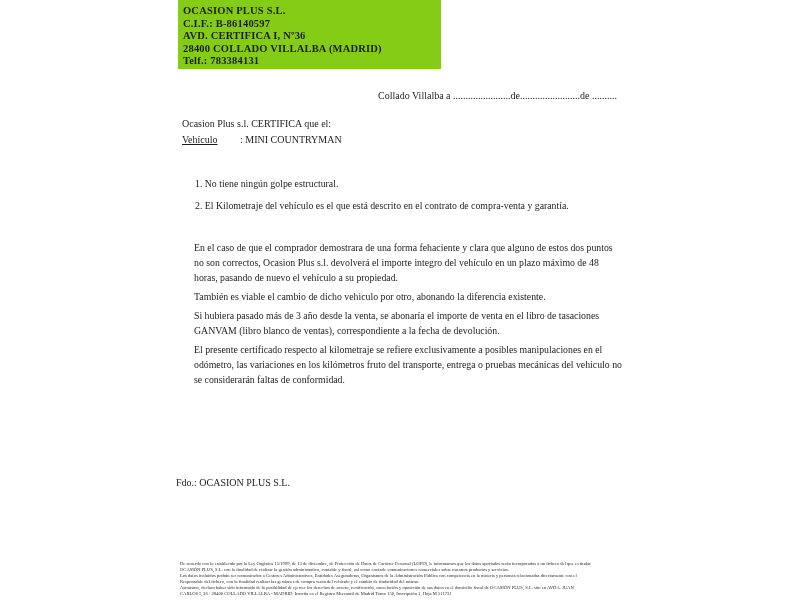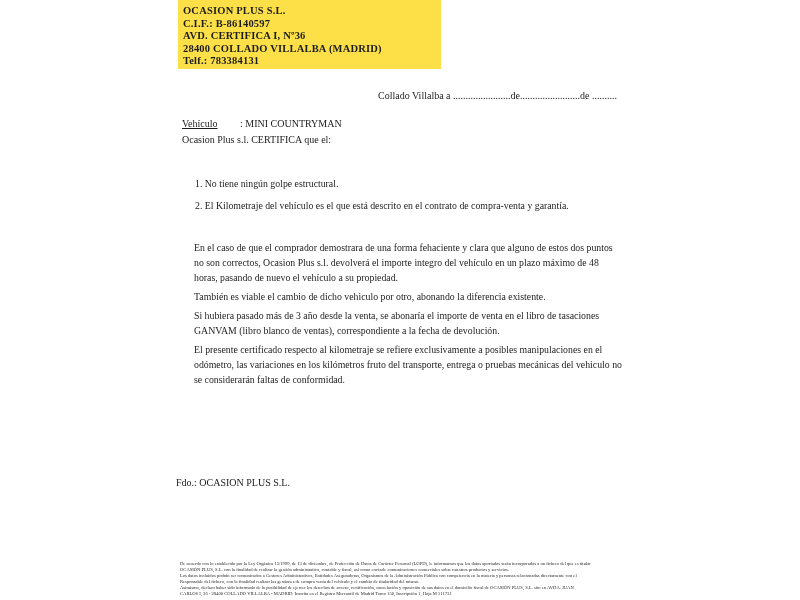--- a/index.html
+++ b/index.html
@@ -15,21 +15,21 @@
     font-family: "Liberation Serif", serif;
     color: #1c1c1c;
     overflow: hidden;
   }
   .letterhead {
     position: absolute;
     left: 178px;
     top: 0;
     width: 263px;
     height: 69px;
-    background: #fde047;
+    background: #84cc16;
     box-sizing: border-box;
     padding: 5px 0 0 5px;
     font-weight: bold;
     font-size: 10.5px;
     line-height: 12.6px;
     letter-spacing: 0.2px;
   }
   .date-line {
     position: absolute;
     left: 378px;
@@ -102,22 +102,22 @@
     <div>OCASION PLUS S.L.</div>
     <div>C.I.F.: B-86140597</div>
     <div>AVD. CERTIFICA I, Nº36</div>
     <div>28400 COLLADO VILLALBA (MADRID)</div>
     <div>Telf.: 783384131</div>
   </header>
 
   <div class="date-line">Collado Villalba a .......................de........................de ..........</div>
 
   <section class="certify">
+    <div>Ocasion Plus s.l. CERTIFICA que el:</div>
     <div><span class="lbl"><span class="u">Vehículo</span></span><span>: MINI COUNTRYMAN</span></div>
-    <div>Ocasion Plus s.l. CERTIFICA que el:</div>
   </section>
 
   <section class="points">
     <p>1. No tiene ningún golpe estructural.</p>
     <p>2. El Kilometraje del vehículo es el que está descrito en el contrato de compra-venta y garantía.</p>
   </section>
 
   <section class="paragraphs">
     <p>En el caso de que el comprador demostrara de una forma fehaciente y clara que alguno de estos dos puntos no son correctos, Ocasion Plus s.l. devolverá el importe integro del vehículo en un plazo máximo de 48 horas, pasando de nuevo el vehículo a su propiedad.</p>
     <p>También es viable el cambio de dicho vehiculo por otro, abonando la diferencia existente.</p>

